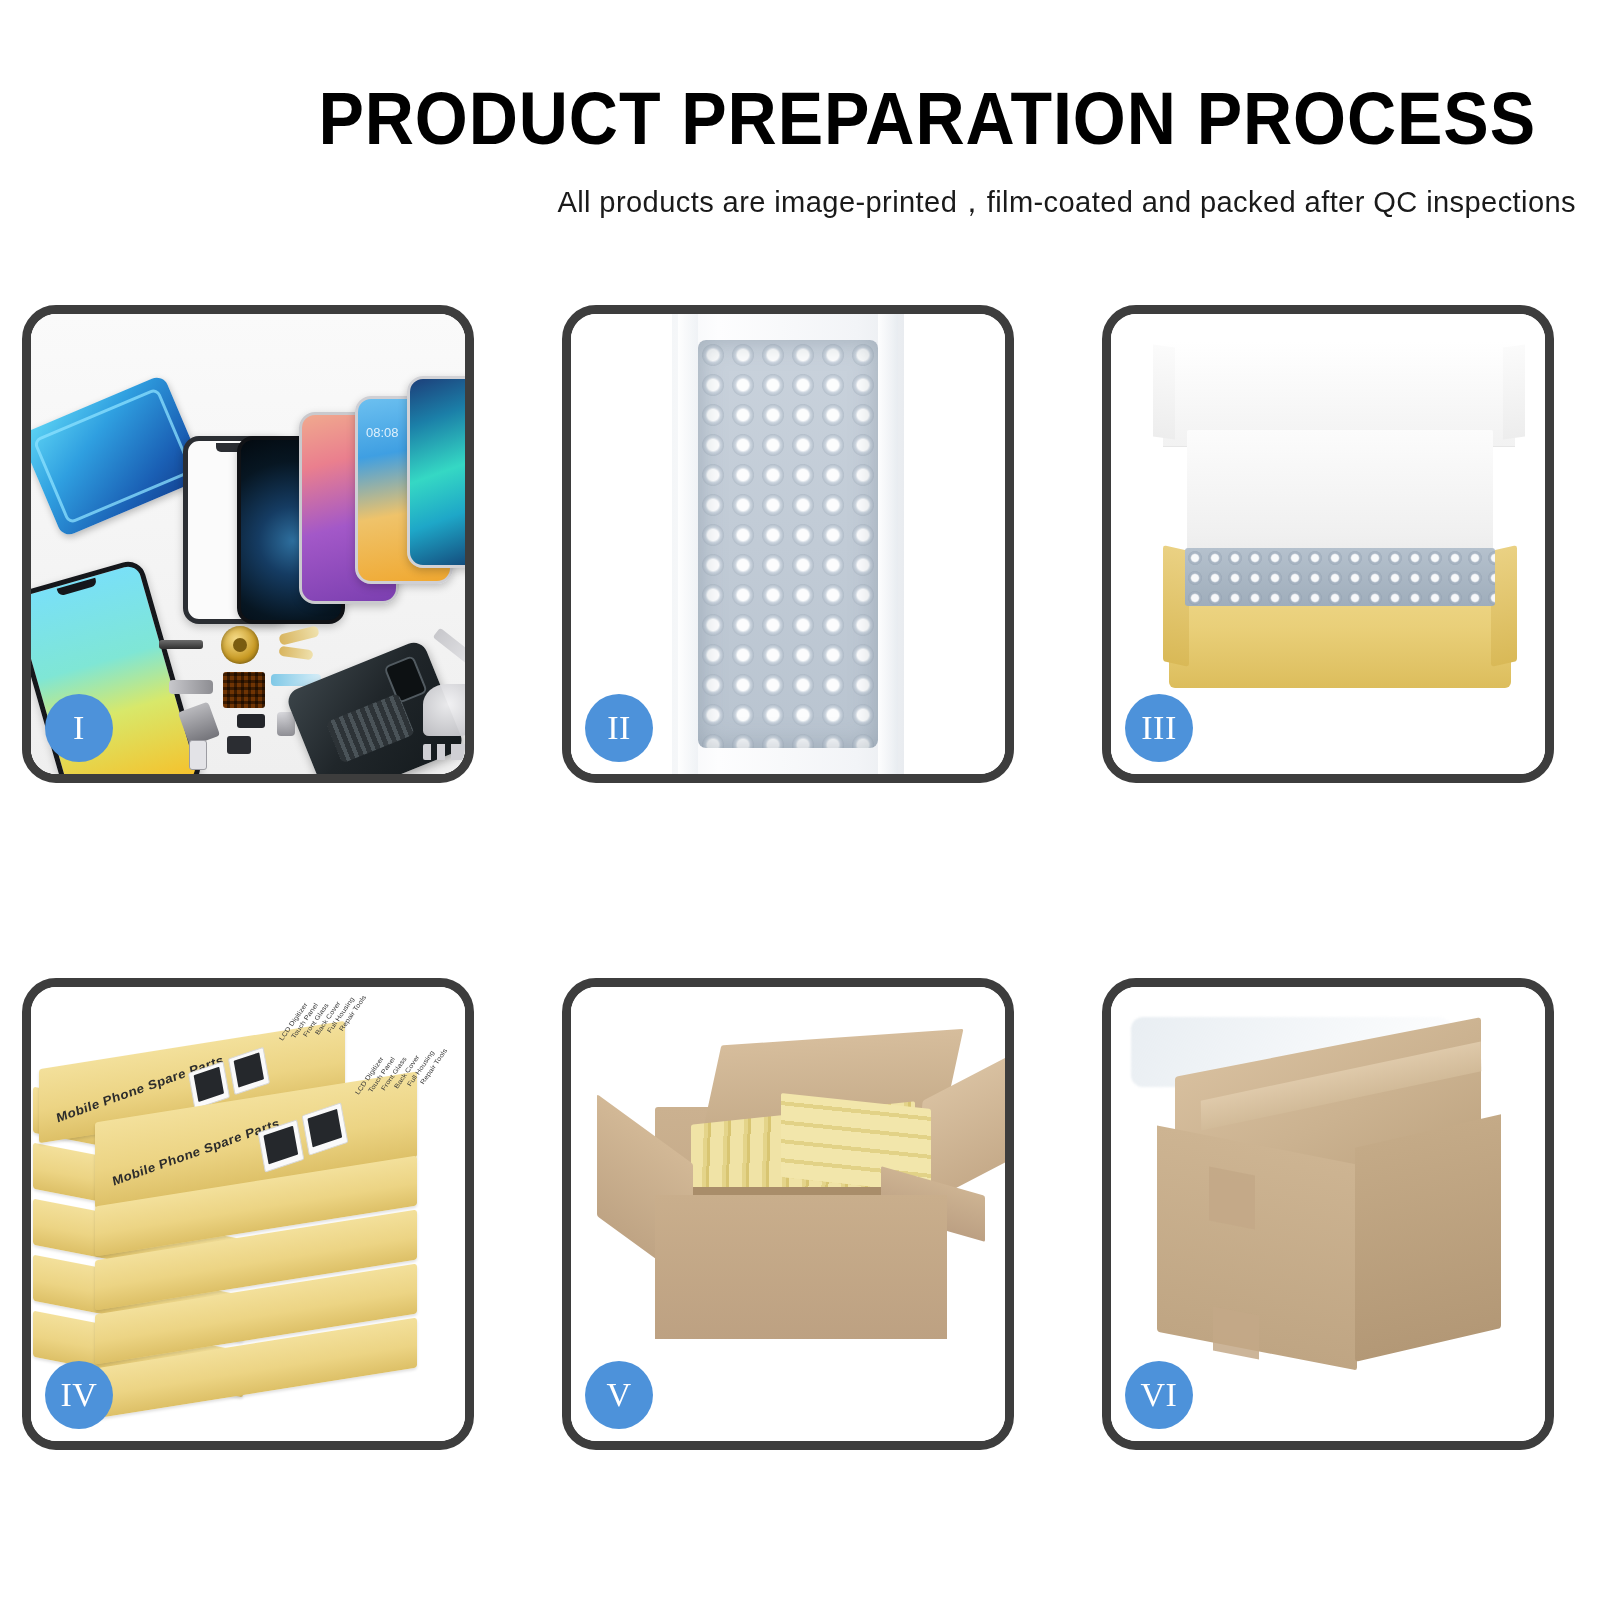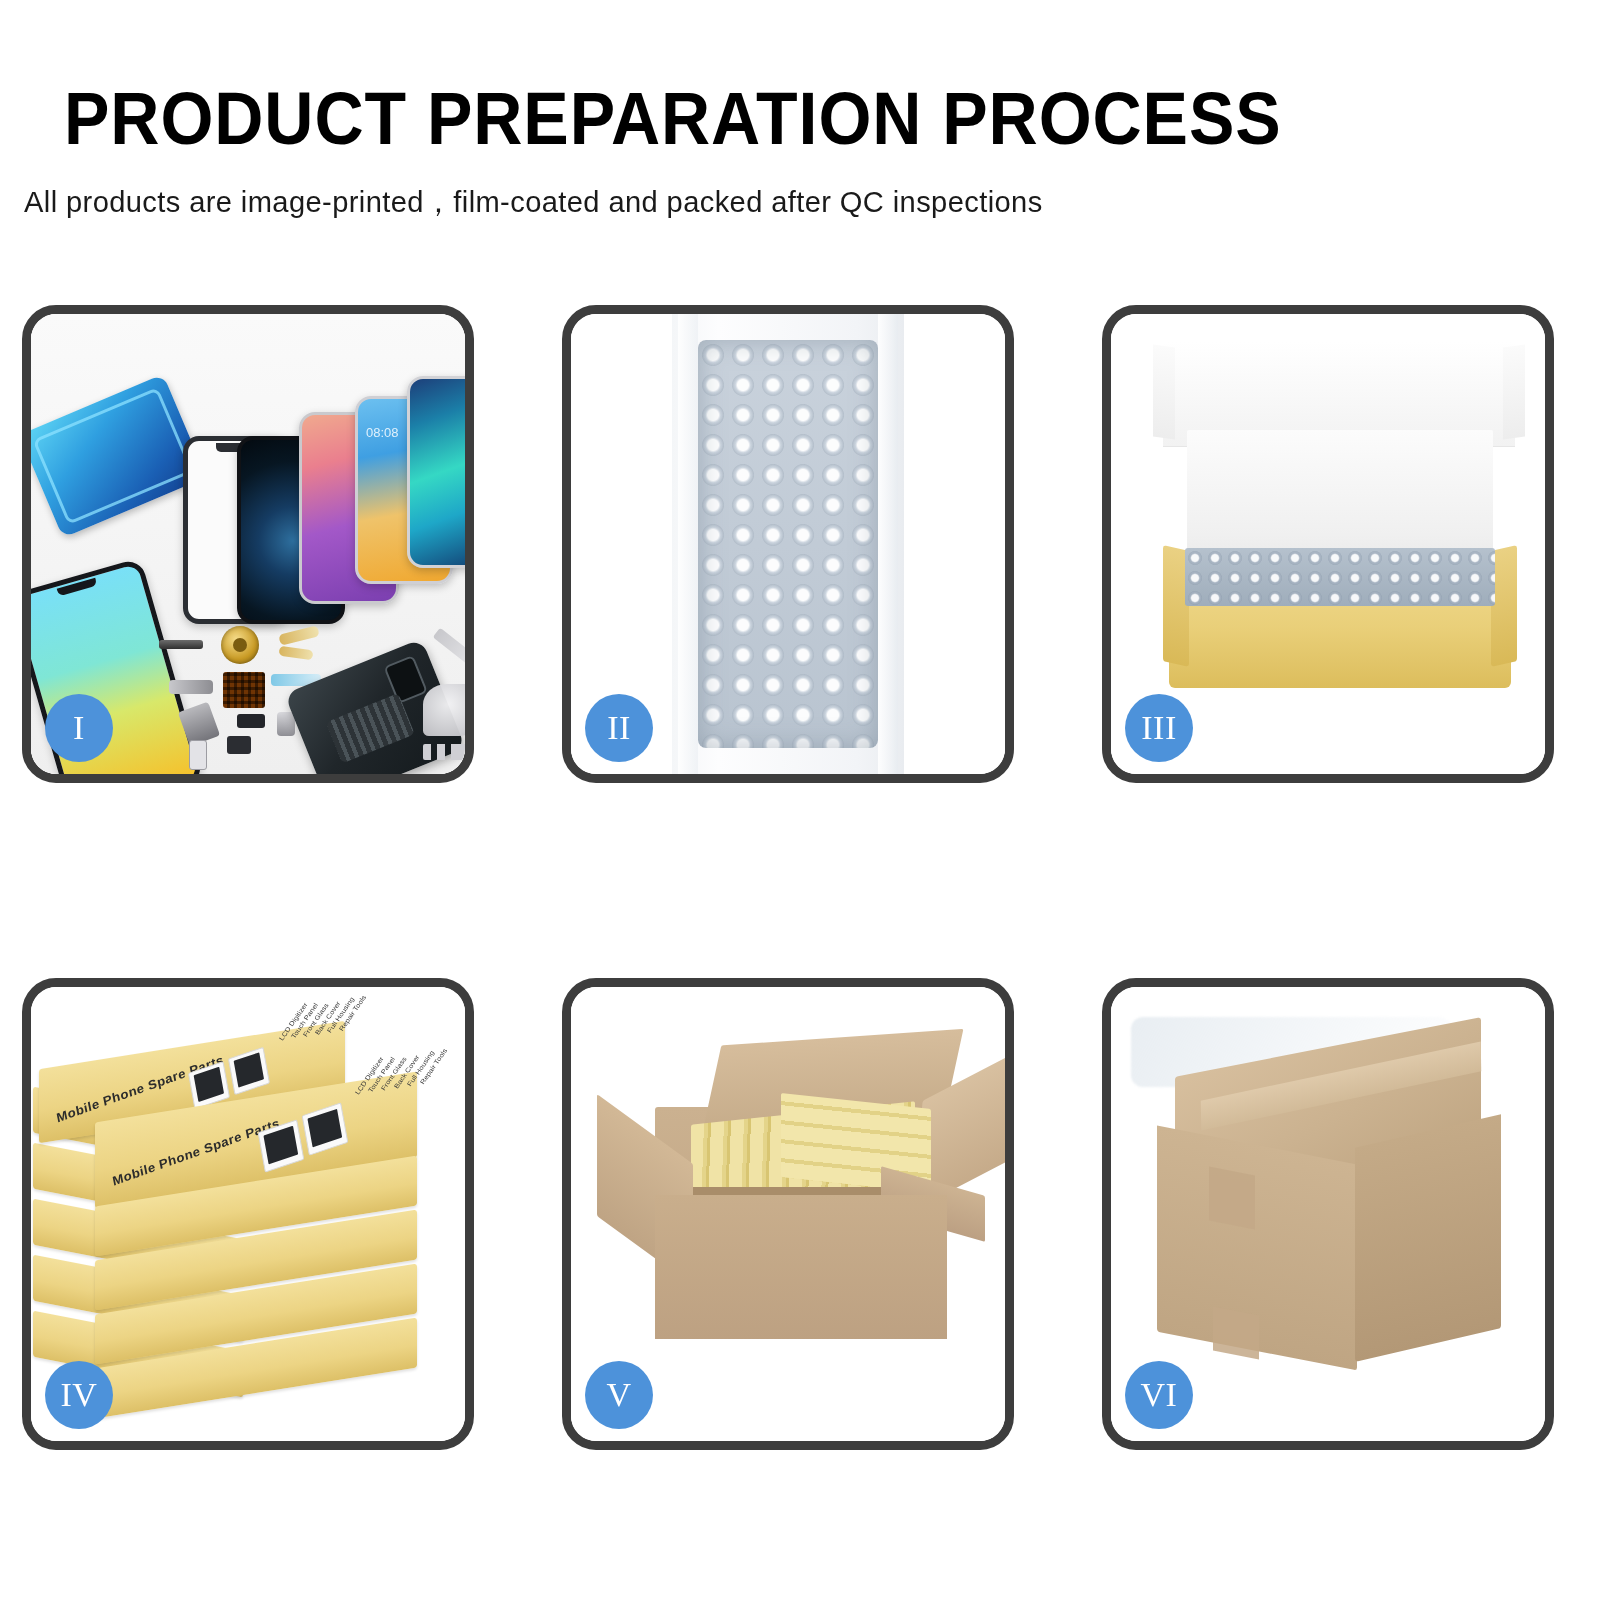--- a/index.html
+++ b/index.html
@@ -6,21 +6,21 @@
   body{
     width:1600px;height:1600px;
     background:#ffffff;
     font-family:"Liberation Sans", sans-serif;
     overflow:hidden;
     position:relative;
   }
   .page{position:relative;width:1600px;height:1600px;}
 
   
-  .header{position:absolute;left:0;top:0;width:1600px;text-align:left;}
+  .header{position:absolute;left:0;top:0;width:1600px;text-align:right;}
   .title{
     font-family:"Liberation Sans", sans-serif;
     font-weight:700;
     font-size:74px;
     letter-spacing:1px;
     color:#000000;
     margin:0;
     padding-top:82px;
     line-height:1.0;
     transform:scaleX(0.92);

